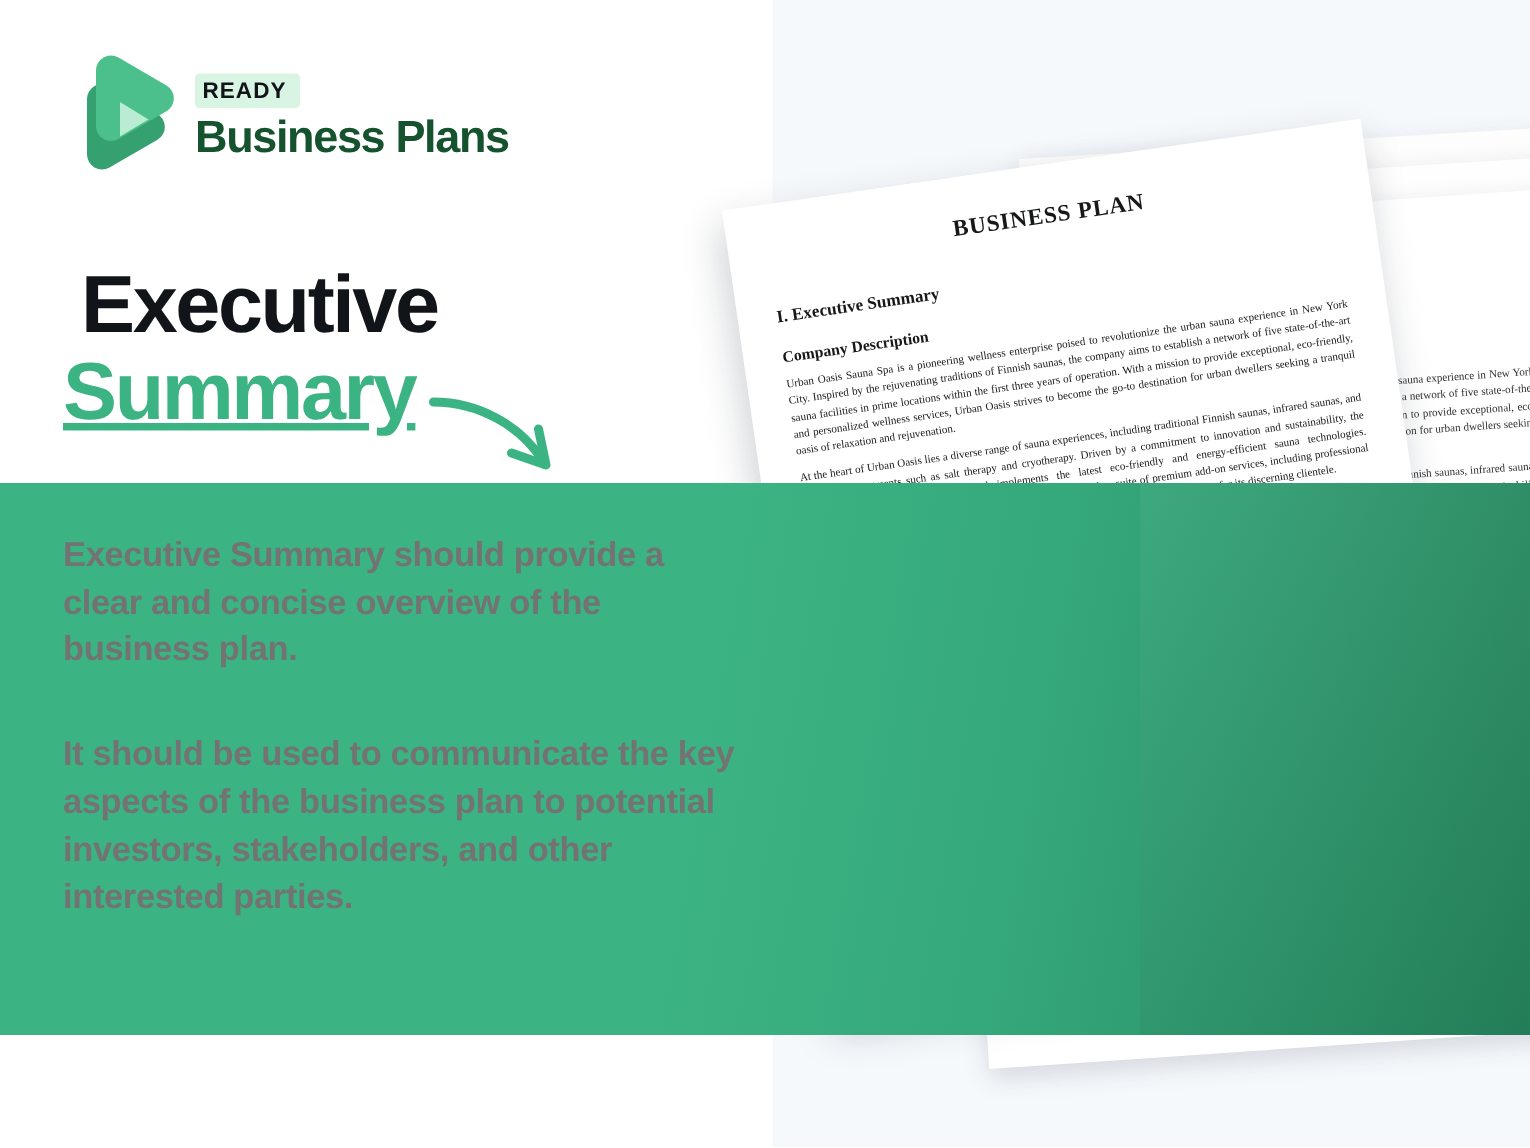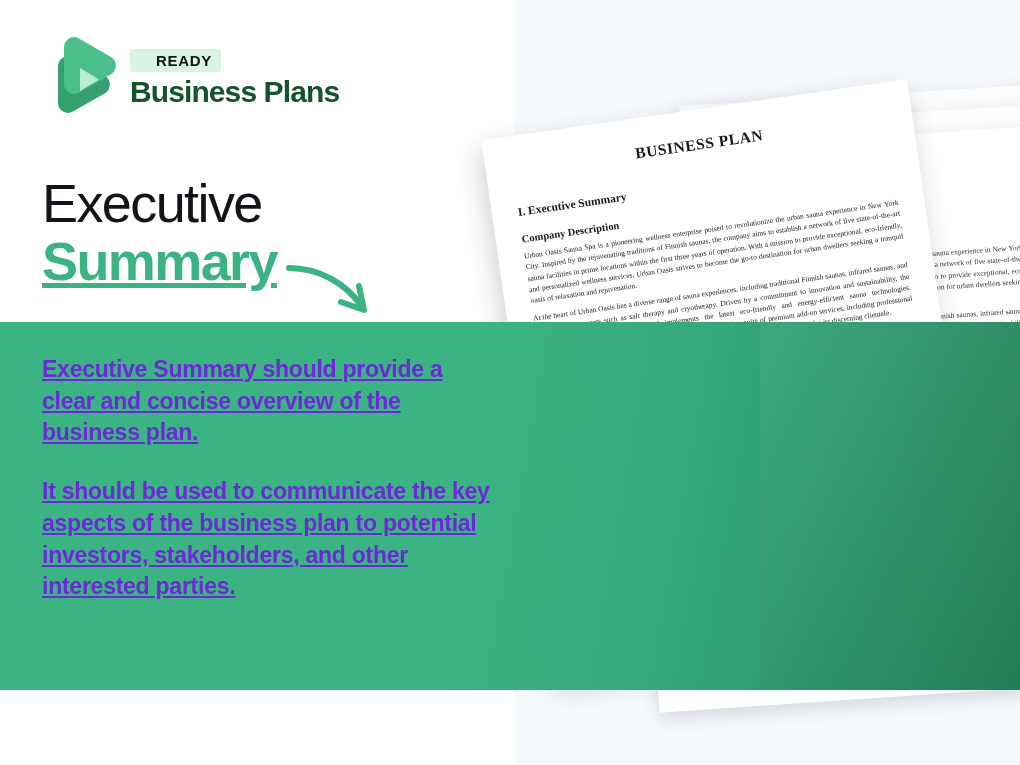--- a/index.html
+++ b/index.html
@@ -52,21 +52,21 @@
   .logo-mark { position: relative; width: 74px; height: 86px; }
   .logo-mark svg { display: block; }
   .logo-text { padding-top: 4px; }
   .ready-badge {
     display: inline-block;
     background: #d8f5e4;
     color: #111418;
     font-size: 15px;
     font-weight: 700;
     letter-spacing: 0.7px;
-    padding: 3px 9px 3px 26px;
+    padding: 3px 9px 3px 5px;
     border-radius: 3px;
     line-height: 1.15;
   }
   .brand-name {
     font-size: 30px;
     font-weight: 700;
     color: #14532d;
     letter-spacing: -0.9px;
     margin-top: 4px;
     line-height: 1.08;
@@ -74,23 +74,24 @@
 
   
   .headline {
     position: absolute;
     left: 42px; top: 176px;
     line-height: 1.0;
   }
   .headline .l1 {
     display:block;
     font-size: 54px;
-    font-weight: 400;
+    font-weight: 700;
     color: #111418;
     letter-spacing: -1.6px;
+    margin-left: 12px;
   }
   .headline .l2 {
     display:block;
     font-size: 54px;
     font-weight: 700;
     color: #3cb382;
     letter-spacing: -1.6px;
     margin-top: 4px;
     text-decoration: underline;
   }
@@ -100,30 +101,29 @@
     position: absolute;
     left: 285px; top: 258px;
     width: 100px; height: 70px;
   }
 
   
   .band-copy {
     position: absolute;
     left: 42px; top: 354px;
     width: 455px;
-    color: #6d28d9;
-    text-decoration: underline;
+    color: #737373;
   }
   .band-copy p {
     font-size: 23px;
     font-weight: 700;
     line-height: 1.38;
     letter-spacing: -0.25px;
   }
-  .band-copy p + p { margin-top: 27px; }
+  .band-copy p + p { margin-top: 38px; }
 
   
   .doc-stack {
     position: absolute;
     left: 540px; top: 95px;
     width: 560px; height: 580px;
   }
   .sheet {
     position: absolute;
     background: #ffffff;

